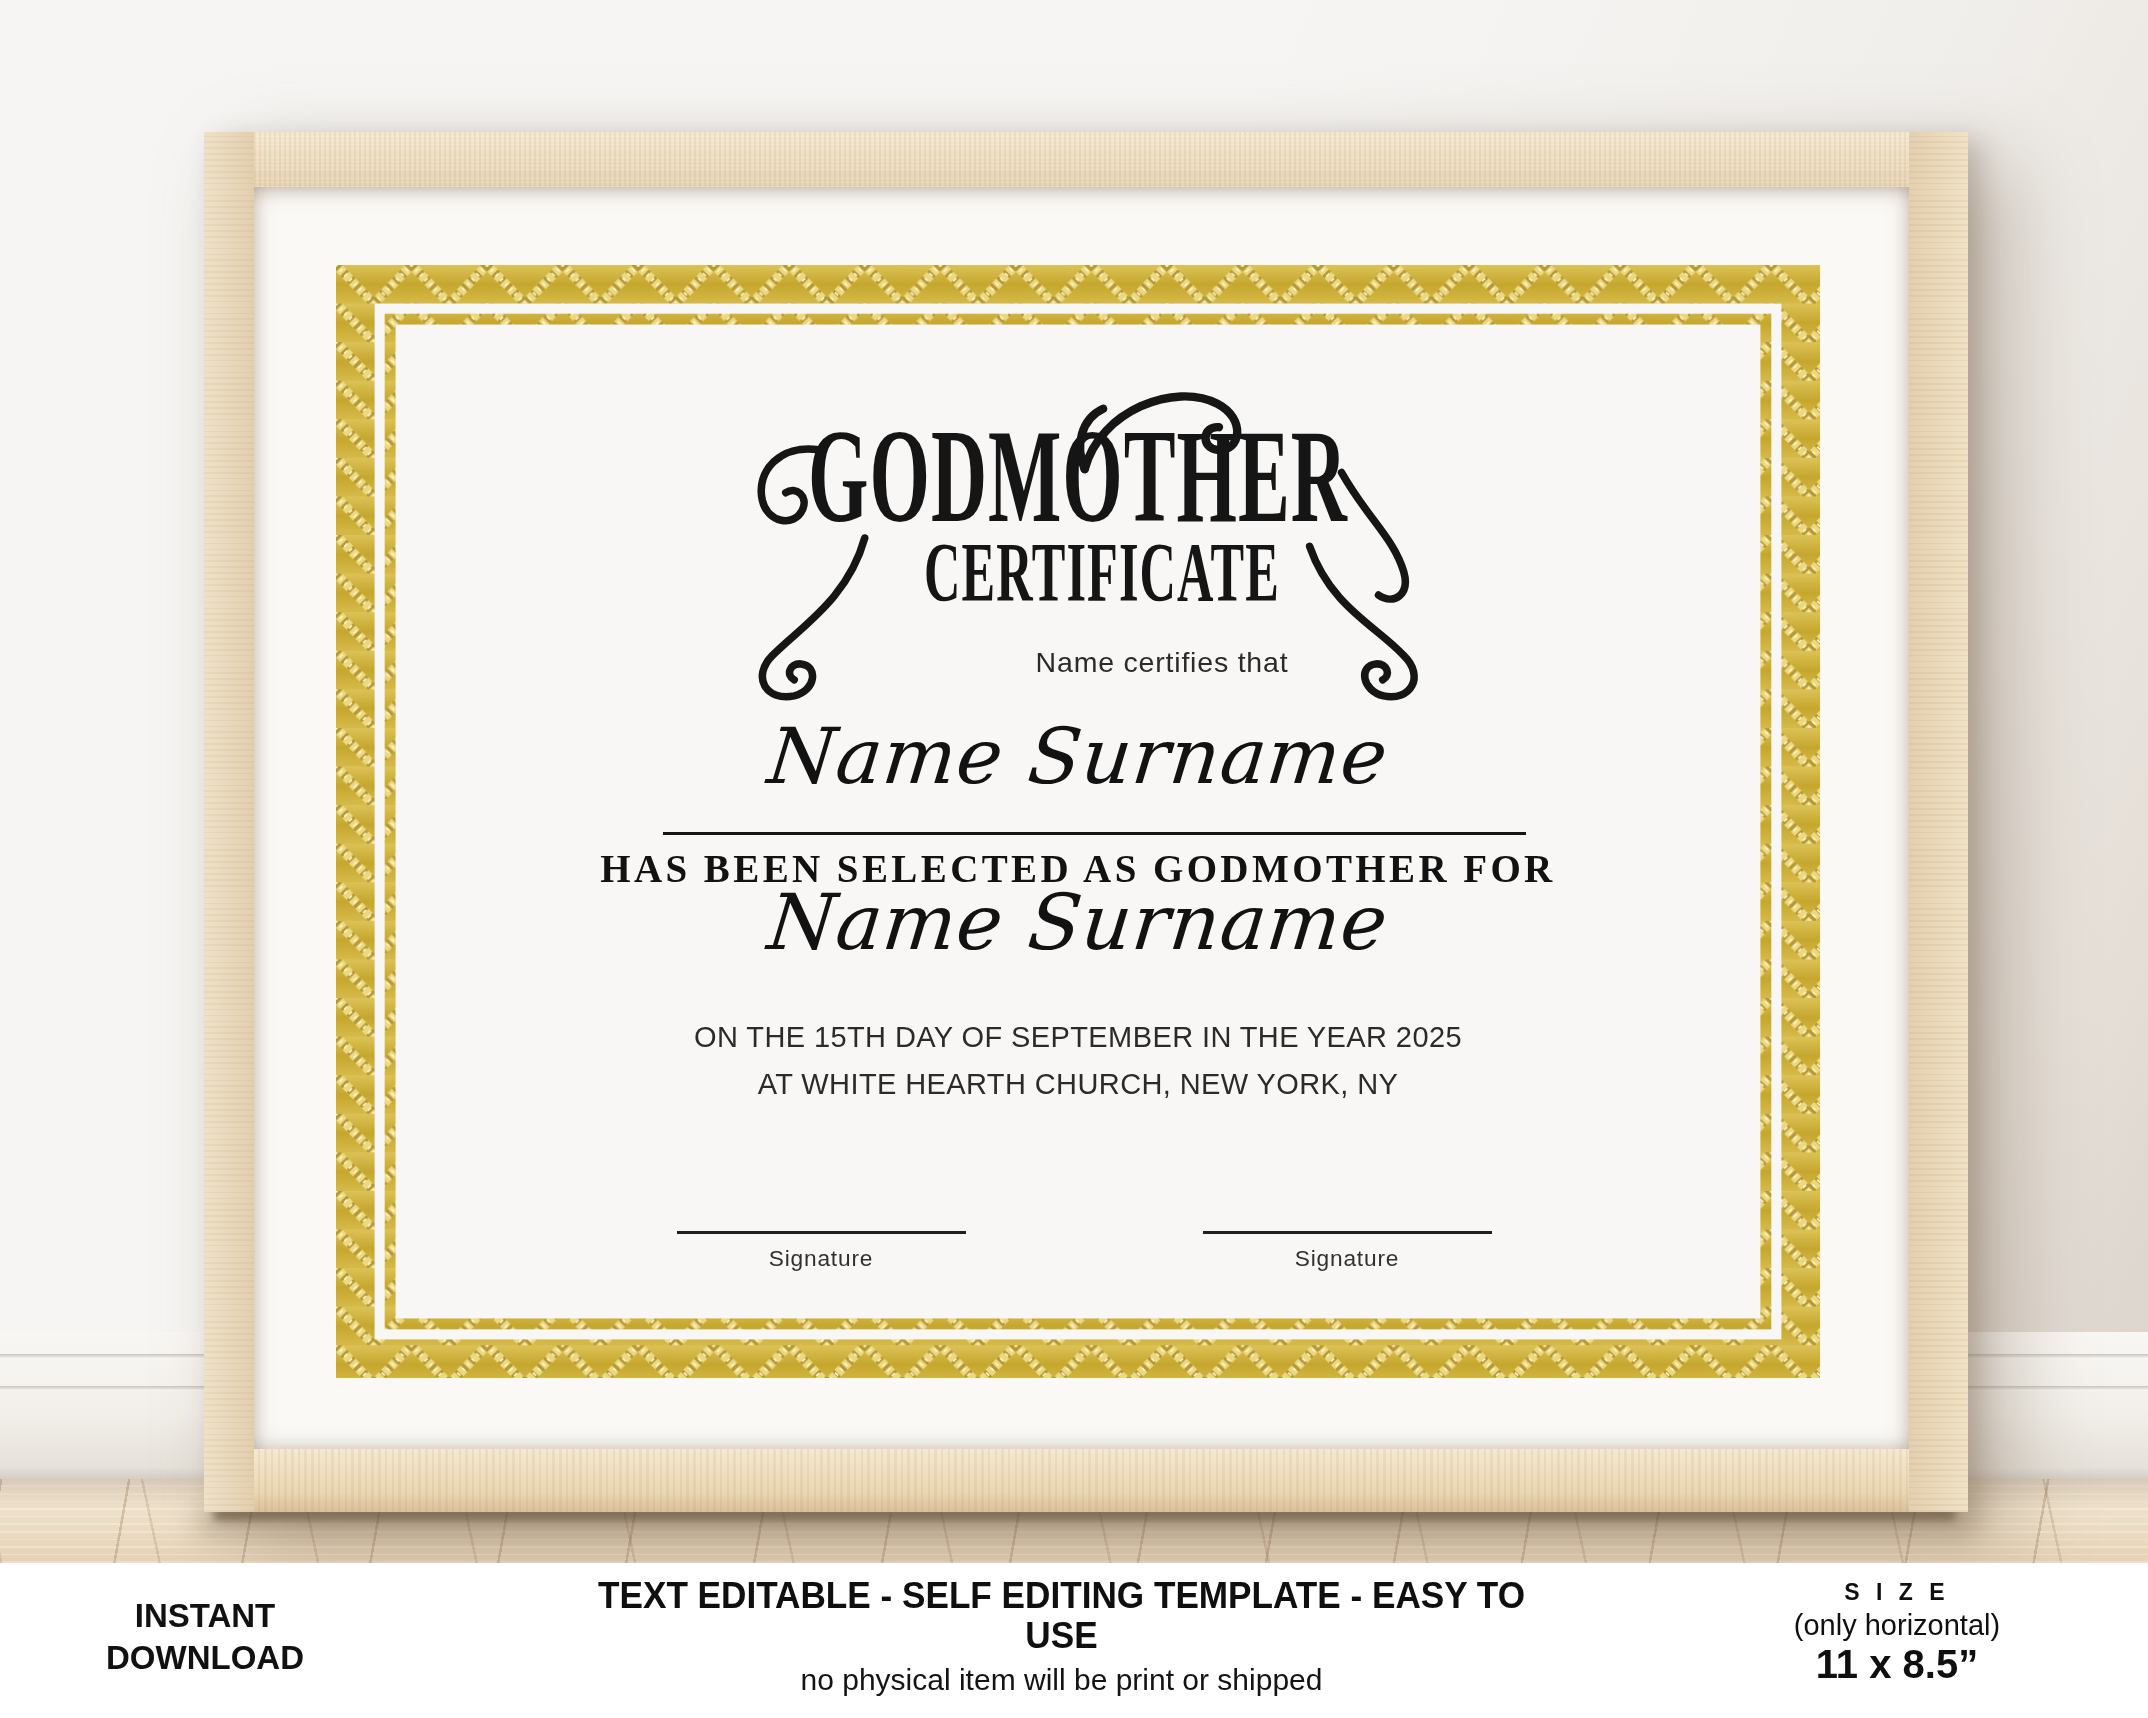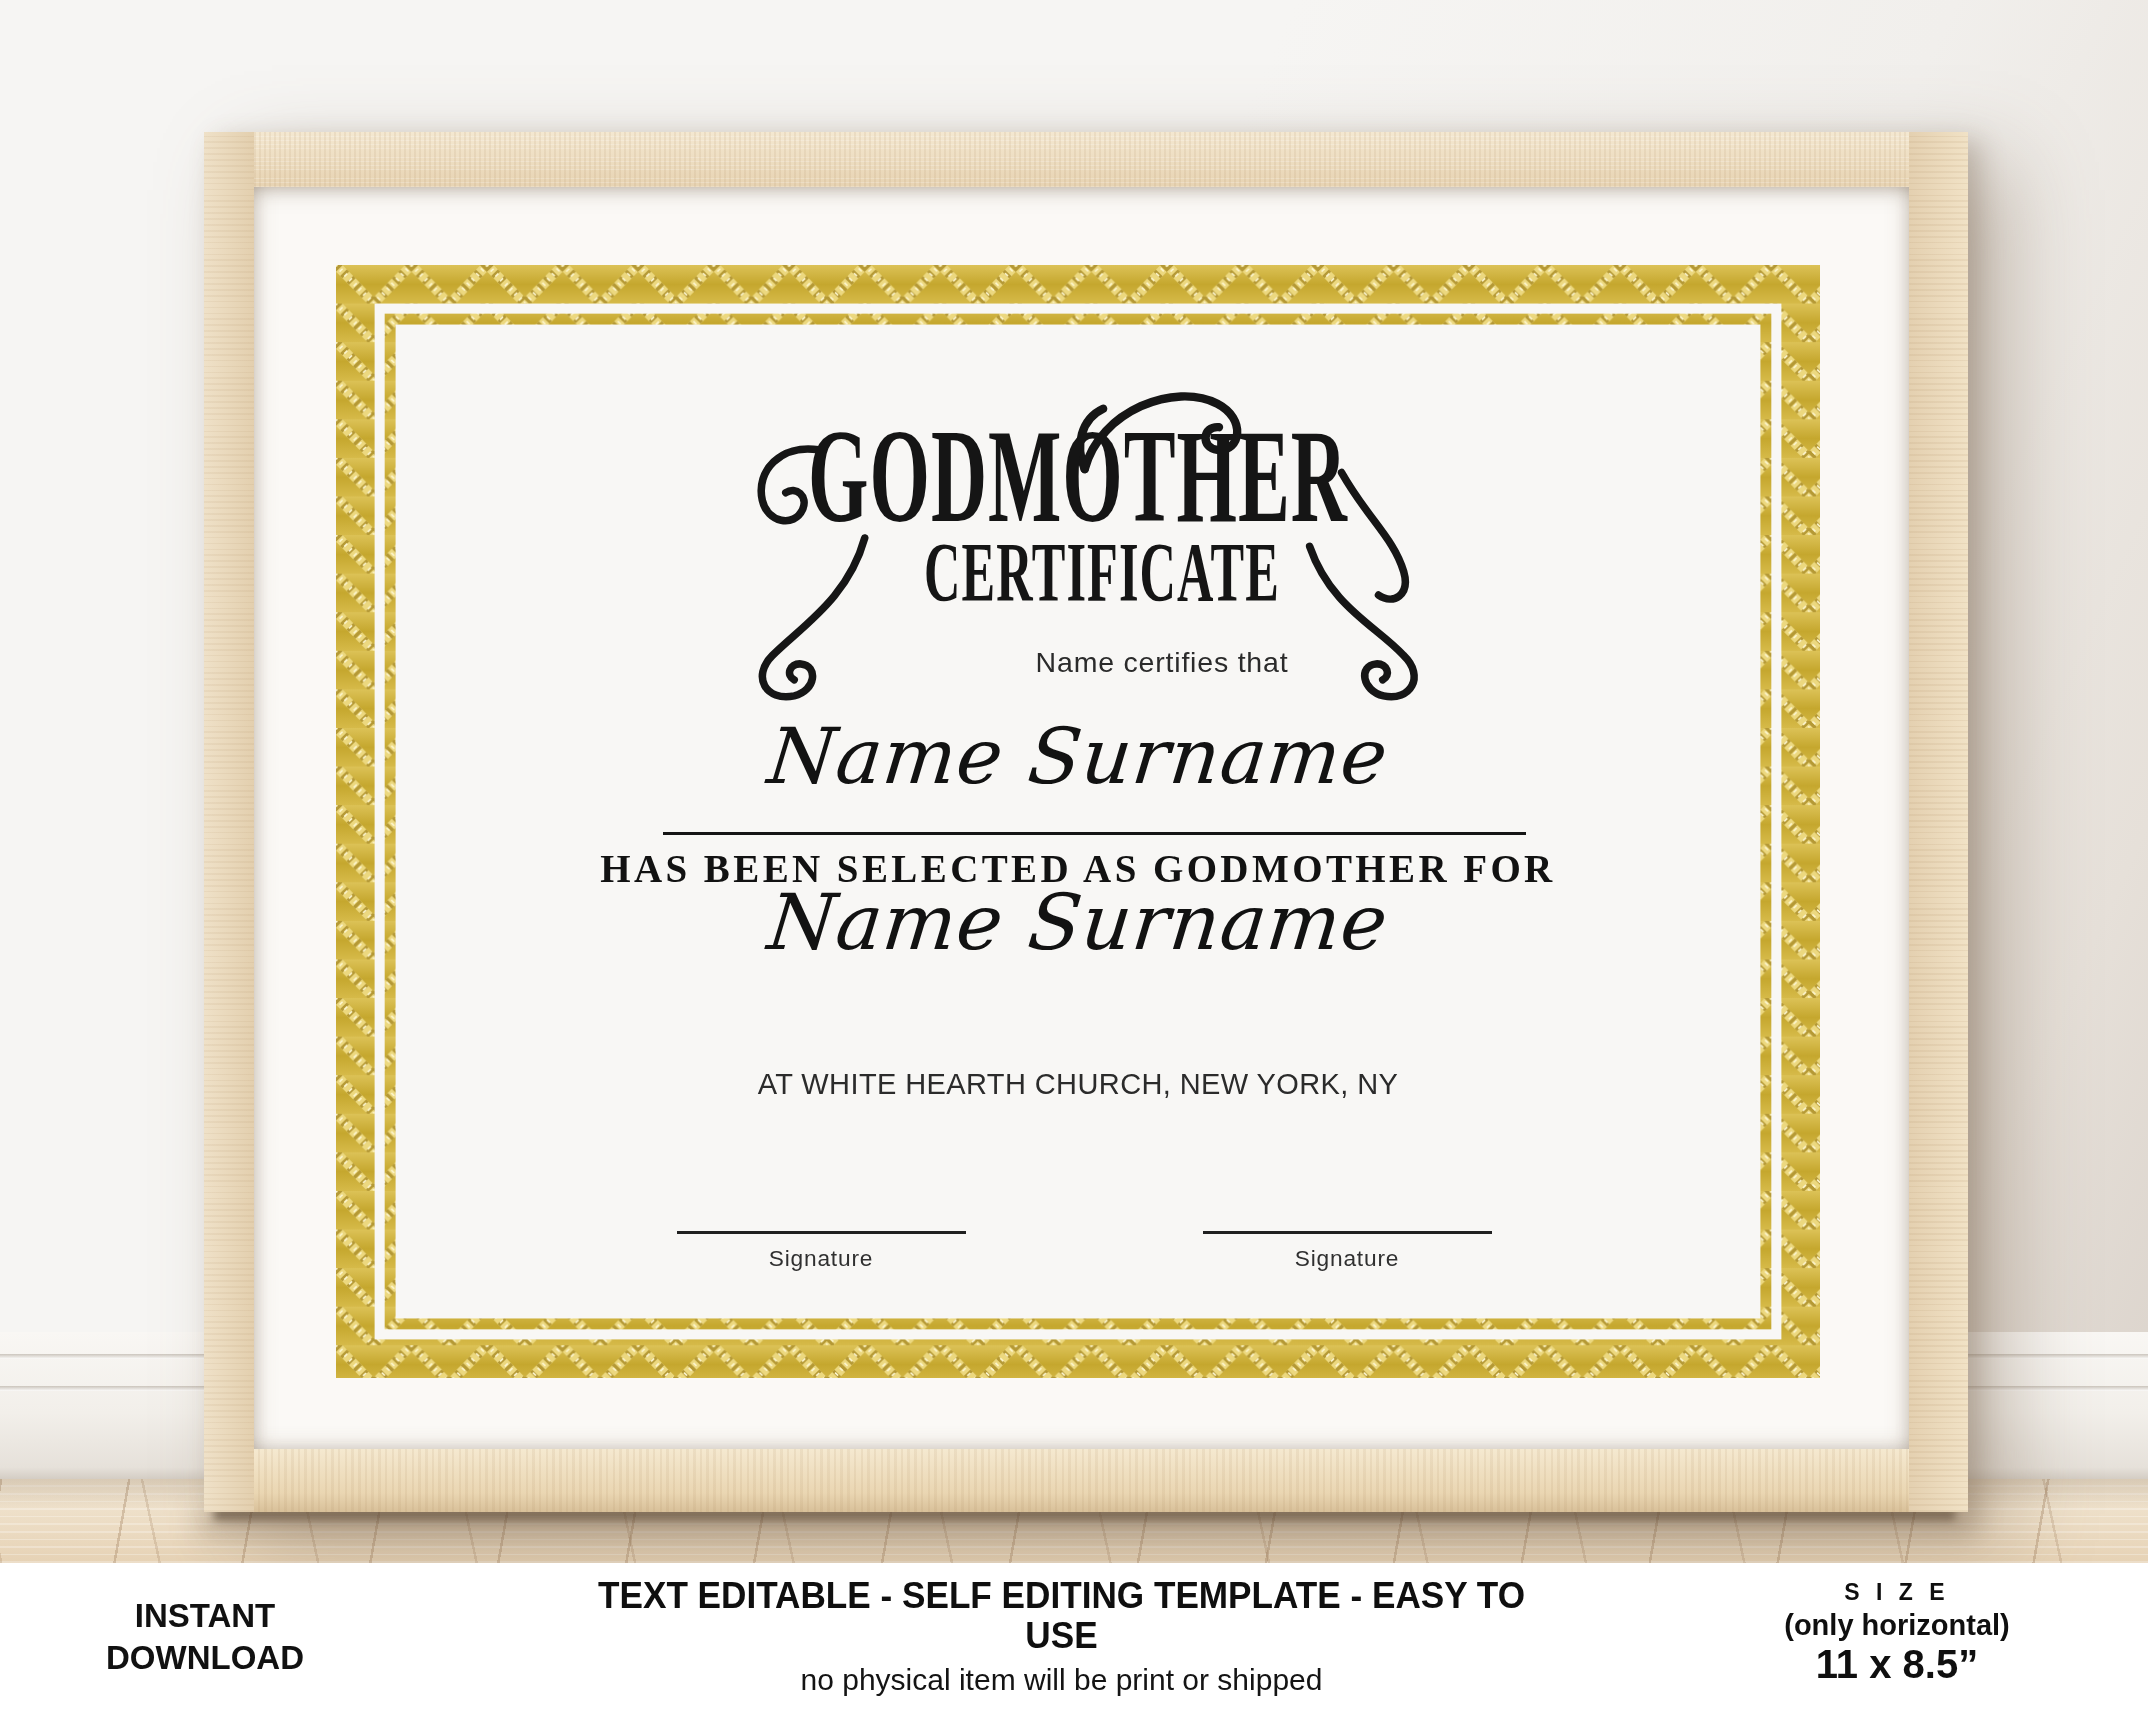--- a/index.html
+++ b/index.html
@@ -89,21 +89,21 @@
   .cap-left{position:absolute;left:50px;top:32px;width:310px;text-align:center;
          font-weight:bold;font-size:33px;line-height:42px;color:#111111;}
   .cap-center{position:absolute;left:537px;top:13.4px;width:1049px;text-align:center;color:#0f0f0f;}
   .cap-line1{font-weight:bold;font-size:37px;line-height:40px;transform:scaleX(.95);}
   .cap-line2{margin-top:5px;font-weight:bold;font-size:37px;line-height:40px;}
   .demo-underline{display:inline-block;border-bottom:3.4px solid #0c0c0c;padding:0 6.7px 3.4px;}
   .demo-arrow{display:inline-block;margin:0 13.4px;font-size:34px;}
   .cap-line3{margin-top:6.7px;font-size:30px;line-height:34px;color:#141414;}
   .cap-right{position:absolute;left:1729px;top:13.4px;width:336px;text-align:center;color:#0f0f0f;}
   .size-label{font-weight:bold;font-size:23px;letter-spacing:5px;line-height:32px;}
-  .size-note{font-weight:bold;font-size:29px;line-height:34px;}
+  .size-note{font-weight:normal;font-size:29px;line-height:34px;}
   .size-value{font-weight:bold;font-size:40px;line-height:45px;margin-top:0;}
 </style>
 </head>
 <body>
 
 <div id="stage">
 
   <div class="photo">
     <div class="baseboard">
       <div class="groove1"></div>
@@ -155,20 +155,21 @@
 
           <div class="cert-abs center-x title-main">GODMOTHER</div>
           <div class="cert-abs center-x title-sub">CERTIFICATE</div>
           <div class="cert-abs center-x certifies">Name certifies that</div>
 
           <div class="cert-abs center-x script-name name1">Name Surname</div>
           <div class="cert-abs rule-under-name"></div>
           <div class="cert-abs center-x statement">HAS BEEN SELECTED AS GODMOTHER FOR</div>
           <div class="cert-abs center-x script-name name2">Name Surname</div>
 
+          <div class="cert-abs center-x detail-line date-line">ON THE 15TH DAY OF SEPTEMBER IN THE YEAR 2025</div>
           <div class="cert-abs center-x detail-line location-line">AT WHITE HEARTH CHURCH, NEW YORK, NY</div>
 
           <div class="cert-abs sig-line sig-line-left"></div>
           <div class="cert-abs sig-line sig-line-right"></div>
           <div class="cert-abs sig-label sig-label-left">Signature</div>
           <div class="cert-abs sig-label sig-label-right">Signature</div>
         </div>
       </div>
     </div>
   </div>

